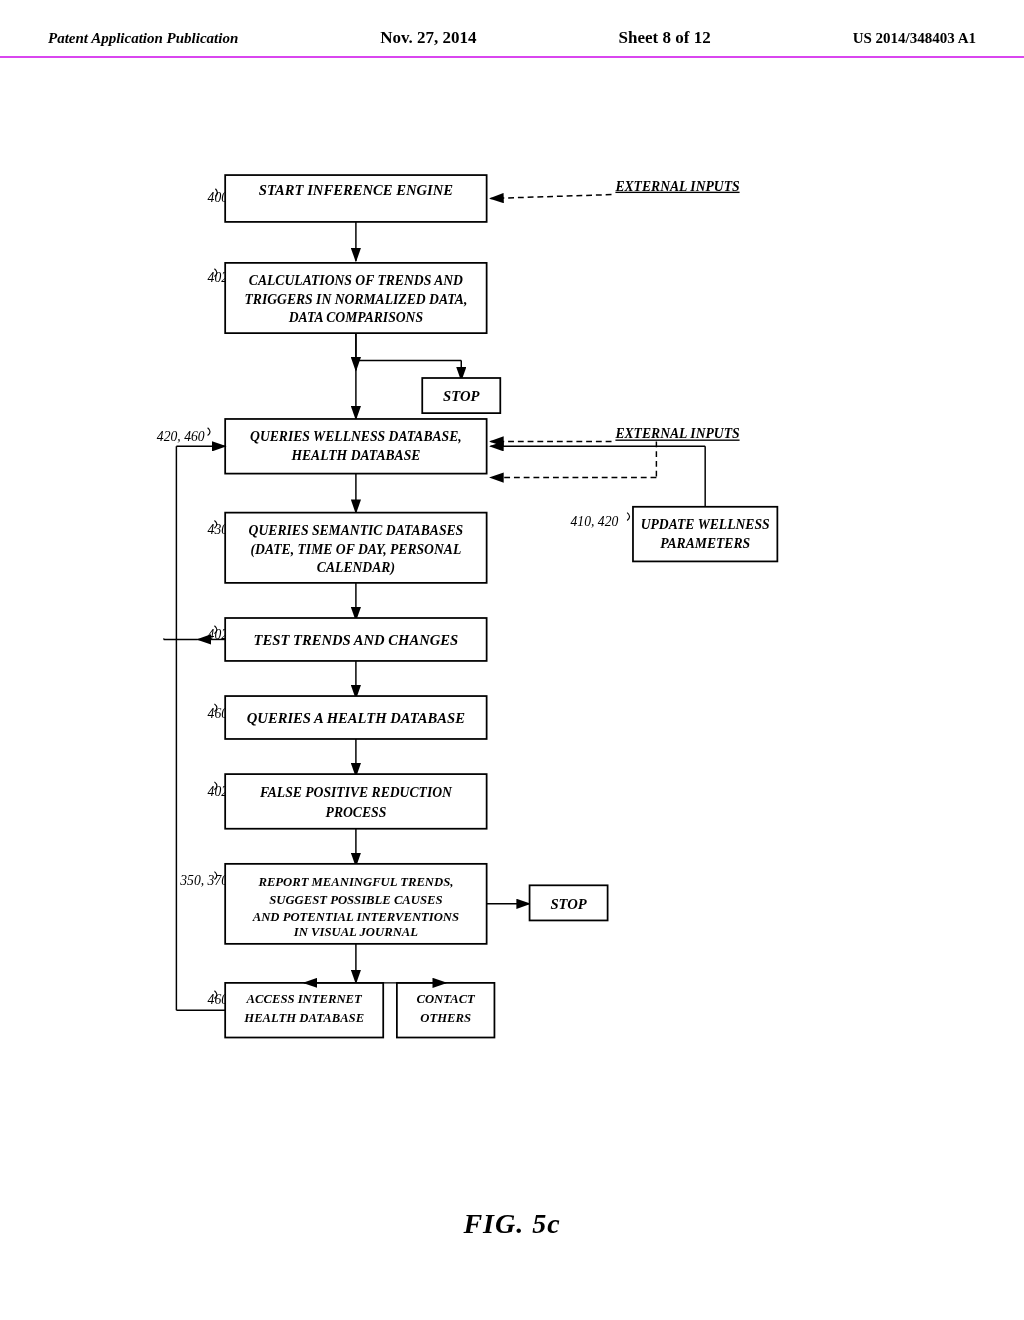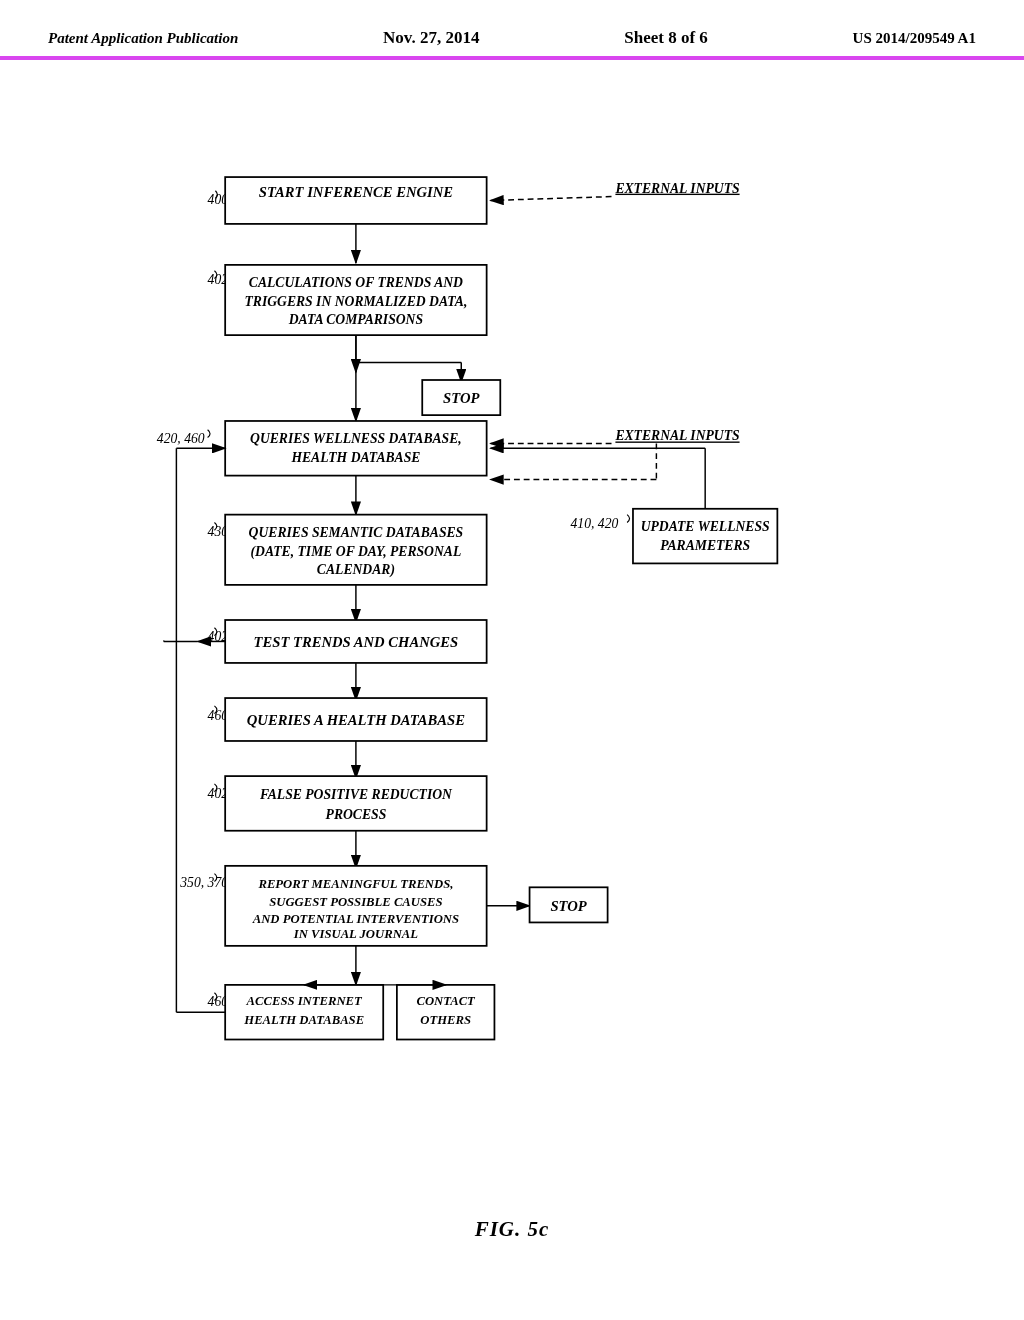--- a/index.html
+++ b/index.html
@@ -11,21 +11,21 @@
       position: relative;
       overflow: hidden;
     }
 
     
     .header {
       display: flex;
       justify-content: space-between;
       align-items: baseline;
       padding: 28px 48px 0 48px;
-      border-bottom: 4px solid #d946ef;
+      border-bottom: 2px solid #d946ef;
       padding-bottom: 8px;
     }
     .header-left {
       font-size: 15px;
       font-weight: bold;
       font-style: italic;
     }
     .header-center {
       font-size: 17px;
       font-weight: bold;
@@ -49,34 +49,34 @@
       width: 100%;
       height: 100%;
     }
 
     
     .fig-label {
       position: absolute;
       bottom: 18px;
       left: 50%;
       transform: translateX(-50%);
-      font-size: 21px;
+      font-size: 28px;
       font-weight: bold;
       font-style: italic;
       letter-spacing: 1px;
     }
   </style>
 </head>
 <body>
 
 <div class="header">
   <span class="header-left">Patent Application Publication</span>
   <span class="header-center">Nov. 27, 2014</span>
-  <span class="header-center">Sheet 8 of 6</span>
-  <span class="header-right">US 2014/209549 A1</span>
+  <span class="header-center">Sheet 8 of 12</span>
+  <span class="header-right">US 2014/348403 A1</span>
 </div>
 
 <div class="diagram-area">
   <svg class="flowchart" viewBox="0 0 1024 1230" xmlns="http://www.w3.org/2000/svg">
 
     <defs>
       <marker id="arrowhead" markerWidth="10" markerHeight="7" refX="9" refY="3.5" orient="auto">
         <polygon points="0 0, 10 3.5, 0 7" fill="#000"></polygon>
       </marker>
       <marker id="arrowhead-white" markerWidth="10" markerHeight="7" refX="9" refY="3.5" orient="auto">

